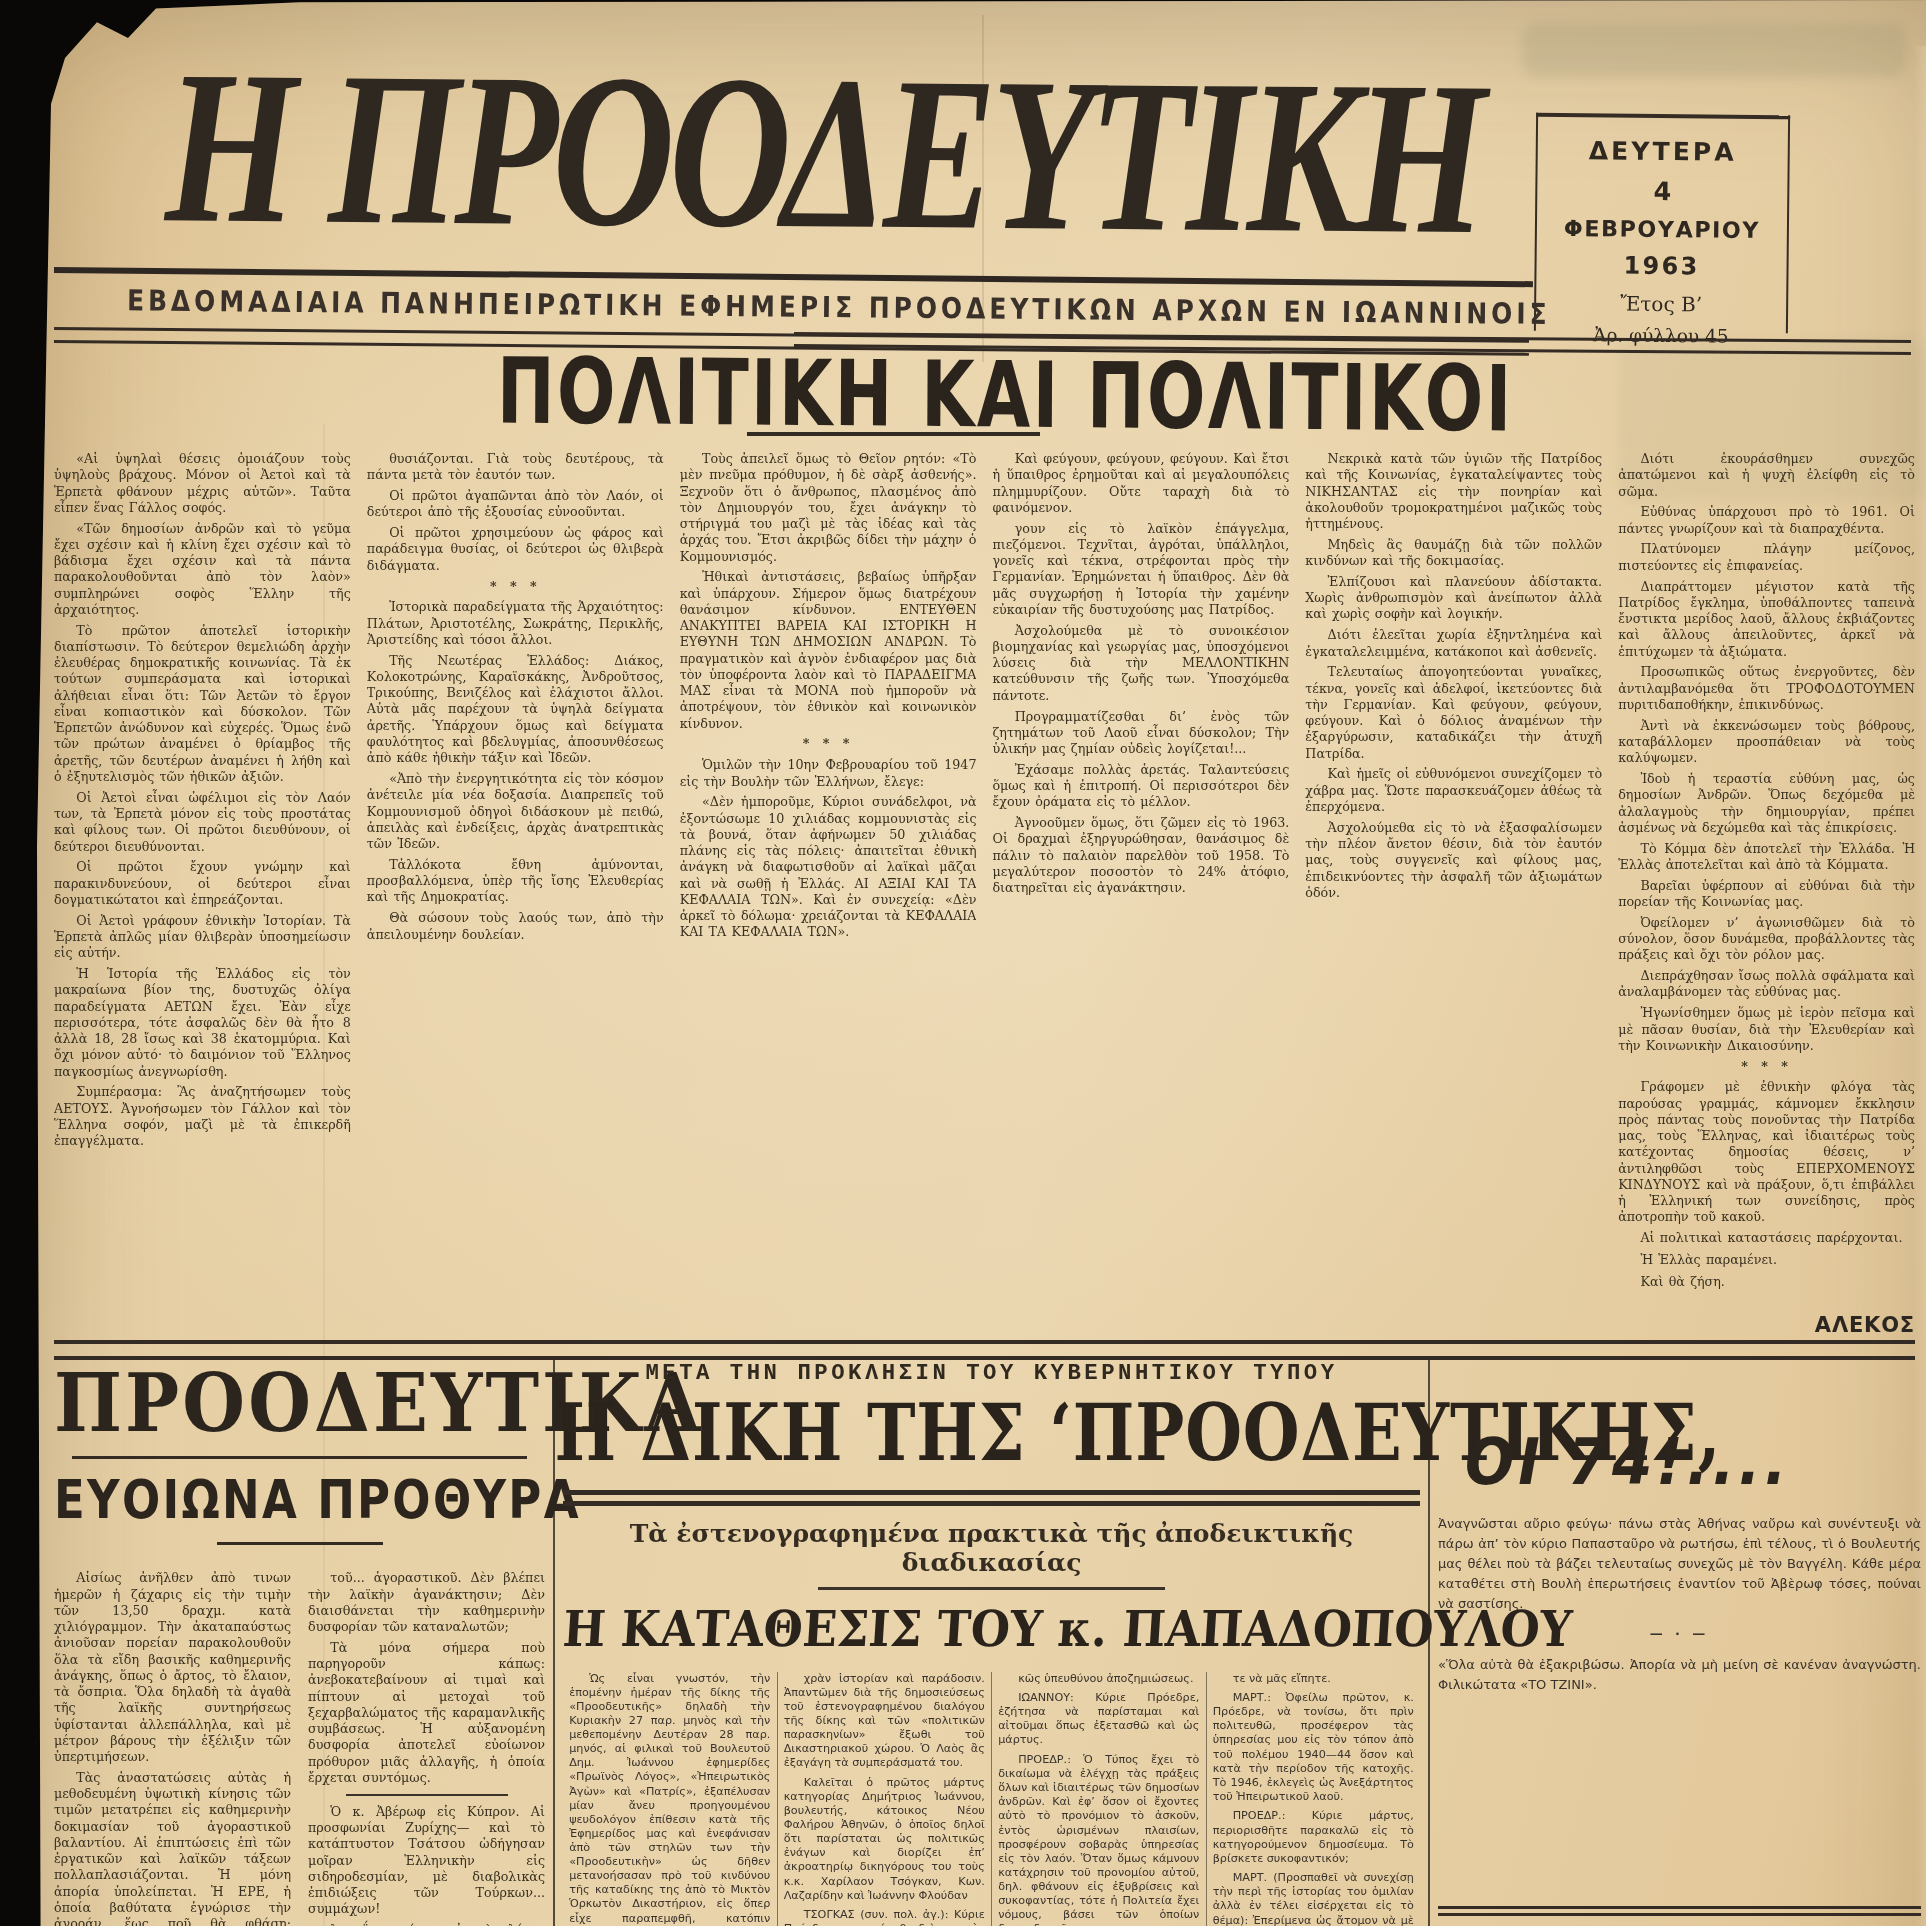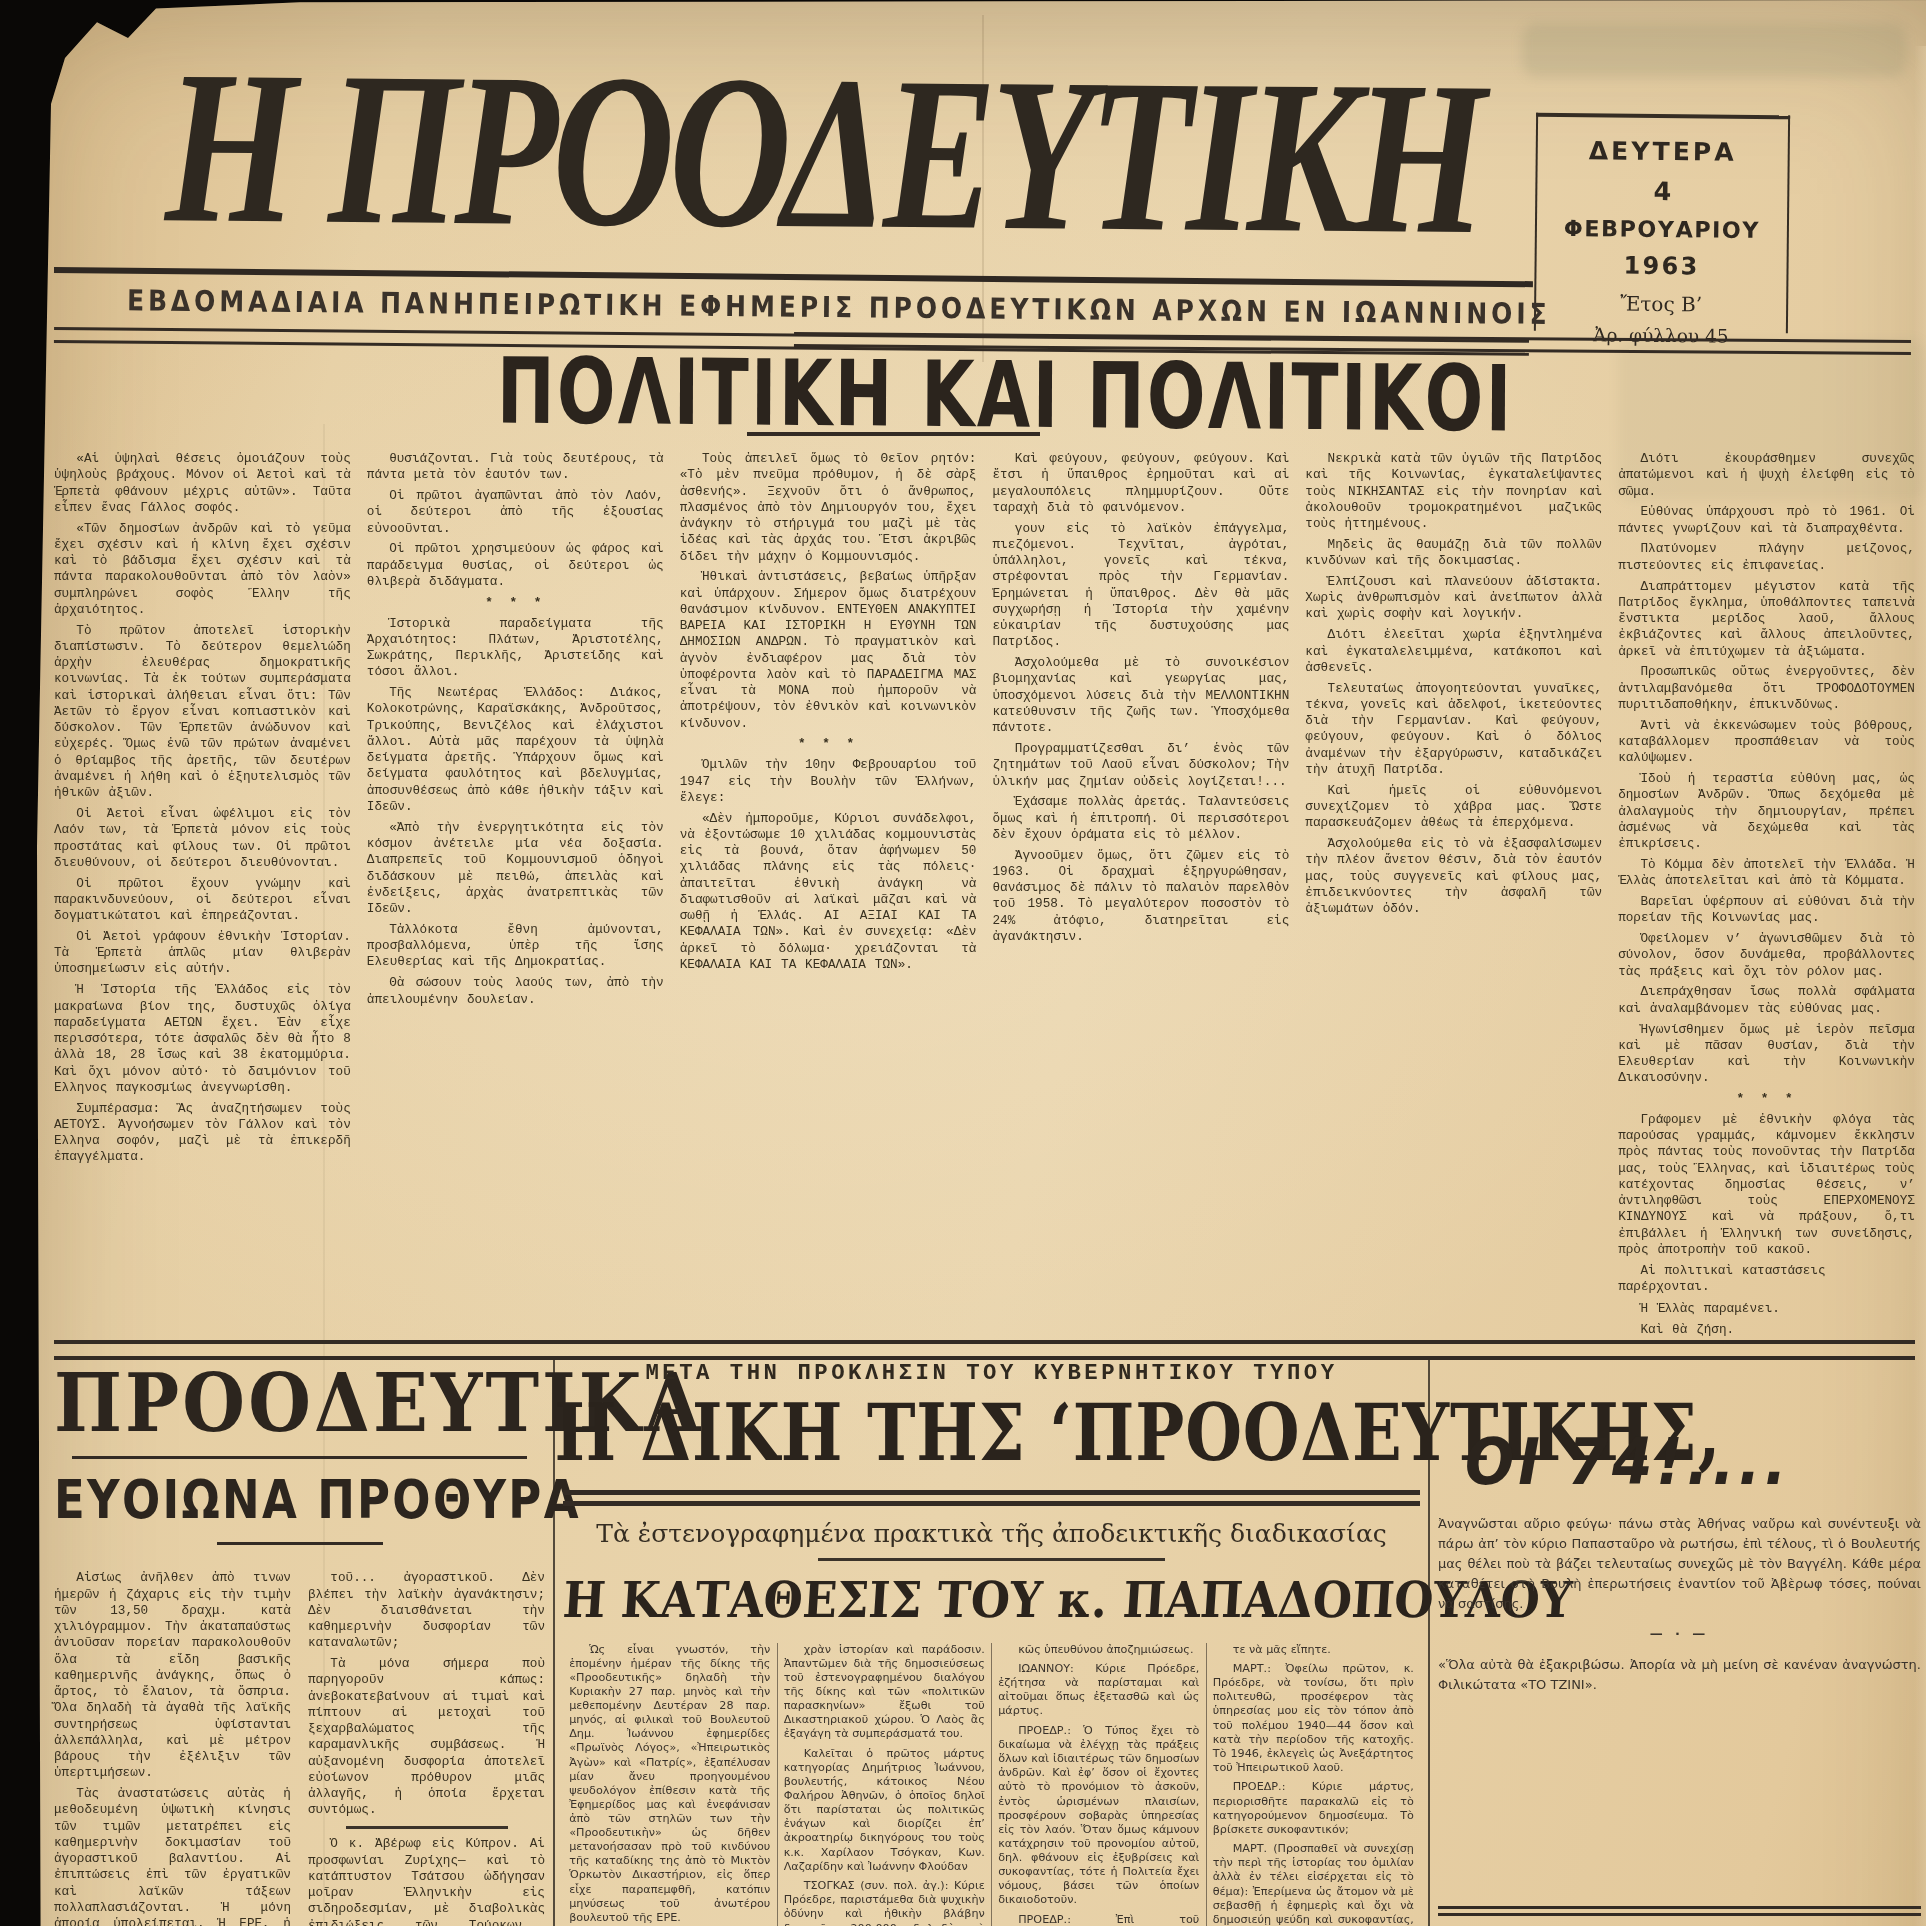--- a/index.html
+++ b/index.html
@@ -12,21 +12,21 @@
     clip-path:polygon(65px 58px,97px 22.3px,128px 38px,156px 8.5px,300px 2.3px,1979px 0px,
       1979px 2073px,1945px 2369px,1880px 2653px,239px 2657px,43px 2654px,37px 847px,51px 104px);
     box-shadow:inset 0 0 162px rgba(70,45,15,.35);}
   .understrip{position:absolute;top:46px;bottom:77px;right:0;width:65px;
     background:linear-gradient(90deg,rgba(244,226,188,0),#f2e0bd 55%,#eedbb4);opacity:.9;}
   .crease-v{position:absolute;width:2.3px;background:rgba(90,70,40,.14);}
   .ghost{position:absolute;background:rgba(120,125,95,.16);filter:blur(5.4px);border-radius:15.4px;}
 
   
   .serifbody p{margin:0 0 4.6px;text-align:justify;text-indent:22.3px;font-size:12.7px;line-height:1.28;
-    word-spacing:1.2px;color:#38301f;font-family:Liberation Mono, monospace;}
+    word-spacing:1.2px;color:#38301f;}
   .sansbody p{margin:0 0 5.4px;text-align:justify;text-indent:20px;font-family:"DejaVu Sans",sans-serif;
     font-size:11.2px;line-height:1.26;color:#3a332b;}
   p.sep{text-align:center !important;text-indent:0 !important;font-weight:bold;letter-spacing:3.9px;}
   .cols{display:flex;}
 
   
   .masthead-title{position:absolute;left:166px;top:21px;width:1194px;height:231px;
     font-family:"Liberation Serif","DejaVu Serif",serif;font-style:italic;font-weight:bold;
     font-size:166px;letter-spacing:-5.4px;color:#2e2820;white-space:nowrap;
     transform:scale(1.02,1.32) rotate(.4deg);transform-origin:left top;}
@@ -75,21 +75,21 @@
   .lz-cols .col{flex:1;}
   .lz-minirule{width:162px;height:2.3px;background:#3b332a;margin:7.7px auto;}
 
   
   .centre{position:absolute;left:563px;top:1360px;width:857px;}
   .tr-kicker{font-family:Liberation Mono, monospace;font-weight:bold;font-size:22.3px;letter-spacing:3.5px;
     text-align:center;color:#30291f;white-space:nowrap;}
   .tr-headline{font-family:"DejaVu Serif",serif;font-weight:bold;font-size:64px;letter-spacing:0.8px;
     text-align:center;margin-top:9.2px;color:#2a231c;transform:scale(1.02,1.22);white-space:nowrap;}
   .tr-rules{margin-top:20px;border-top:5px solid #332b24;border-bottom:5px solid #332b24;height:6.2px;}
-  .tr-deck{font-size:25px;text-align:center;margin-top:13px;color:#352d22;}
+  .tr-deck{font-size:25px;text-align:center;margin-top:13px;color:#352d22;font-weight:bold;}
   .tr-deckrule{width:347px;height:2.7px;background:#3b332a;margin:10px auto 0;}
   .tr-subhead{font-family:"DejaVu Serif",serif;font-weight:bold;font-size:45px;text-align:center;
     margin-top:11.6px;color:#2a231c;transform:scale(1,1.1) skewX(-4deg);white-space:nowrap;}
   .tr-cols{margin-top:17px;gap:0;height:393px;overflow:hidden;}
   .tr-cols .col{flex:1;padding:0 6.2px;overflow:hidden;}
   .tr-cols .col + .col{border-left:1.5px solid rgba(58,50,40,.6);}
 
   
   .rightzone{position:absolute;left:1438px;top:1428px;width:483px;}
   .oi-head{font-family:"DejaVu Sans",sans-serif;font-weight:900;font-style:italic;font-size:58px;

